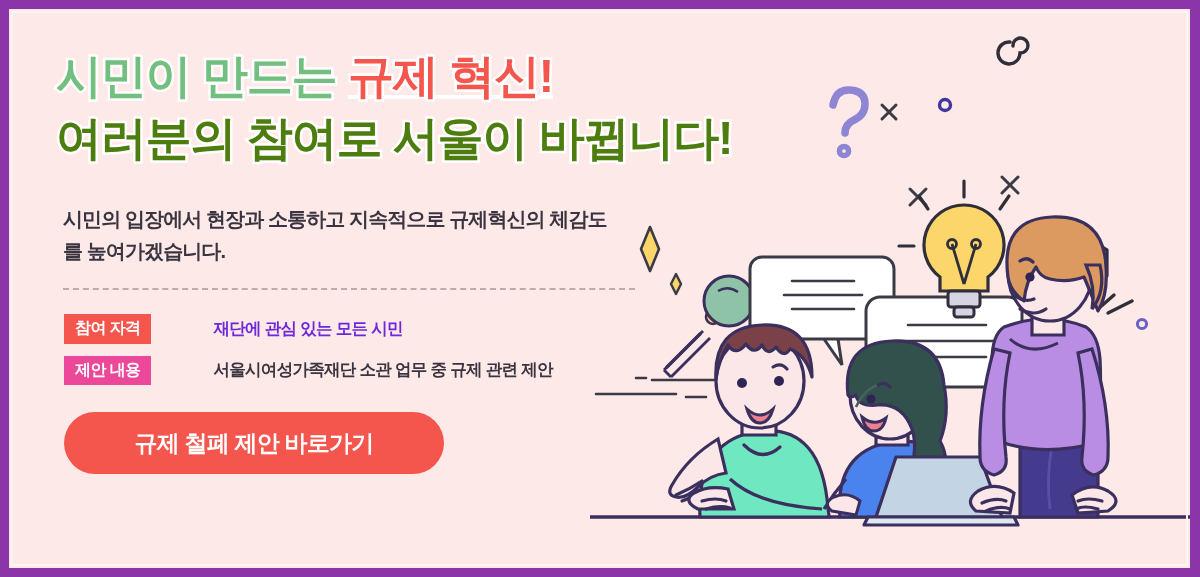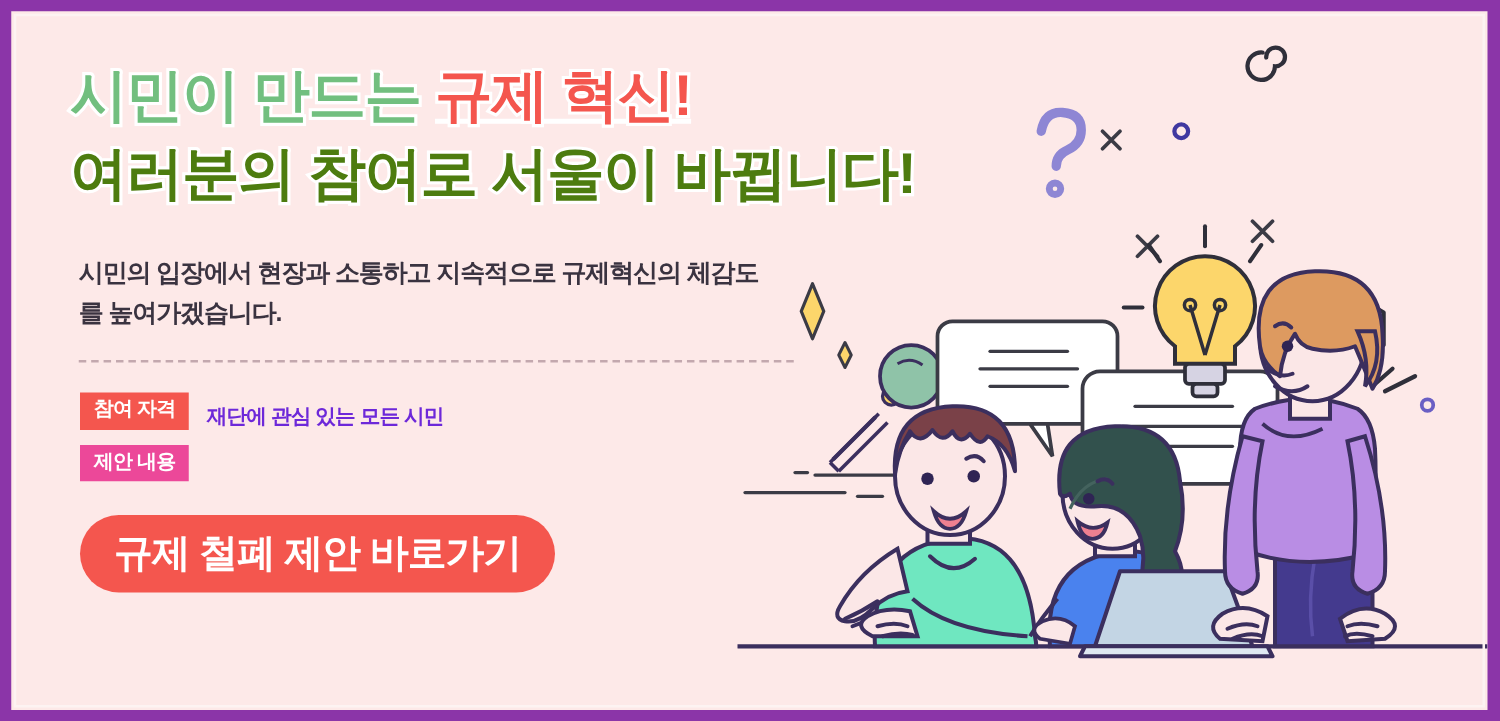--- a/index.html
+++ b/index.html
@@ -73,22 +73,23 @@
     height: 0;
     border-top: 2px dashed #c3a8ae;
   }
 
   
   .badge-rows {
     margin: 24px 0 0 8px;
   }
   .badge-row {
     display: flex;
-    align-items: flex-end;
+    align-items: center;
     margin-bottom: 12px;
+    gap: 48px;
   }
   .badge {
     flex: 0 0 auto;
     background: #f4564e;
     color: #ffffff;
     font-size: 16px;
     font-weight: 700;
     letter-spacing: -0.6px;
     padding: 5px 11px 6px 11px;
     line-height: 1.15;
@@ -106,21 +107,21 @@
   
   .cta {
     display: block;
     margin: 27px 0 0 8px;
     width: 380px;
     height: 62px;
     line-height: 62px;
     text-align: center;
     background: #f4564e;
     color: #ffffff;
-    font-size: 31px;
+    font-size: 23px;
     font-weight: 700;
     letter-spacing: -0.8px;
     border: none;
     border-radius: 31px;
     cursor: pointer;
     font-family: inherit;
     padding: 0;
   }
 
   
@@ -338,19 +339,20 @@
 
     <div class="divider" style="border-top-color: rgb(195, 168, 174);"></div>
 
     <div class="badge-rows">
       <div class="badge-row">
         <span class="badge" style="background: rgb(244, 86, 78);">참여 자격</span>
         <span class="badge-text" style="color: #6d28d9;">재단에 관심 있는 모든 시민</span>
       </div>
       <div class="badge-row">
         <span class="badge" style="background: #ec4899;">제안 내용</span>
+        <span class="badge-text" style="color: rgb(58, 51, 64);">서울시여성가족재단 소관 업무 중 규제 관련 제안</span>
       </div>
     </div>
 
     <button class="cta" style="background: rgb(244, 86, 78);">규제 철폐 제안 바로가기</button>
   </div>
 
 </div>
 
 </body></html>

